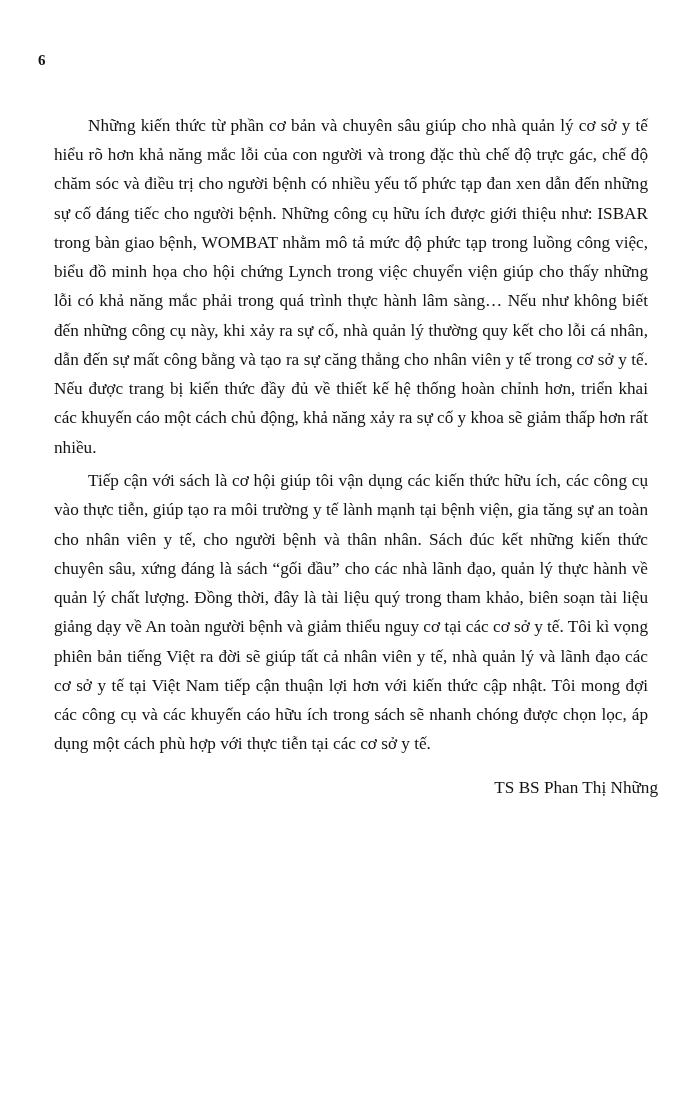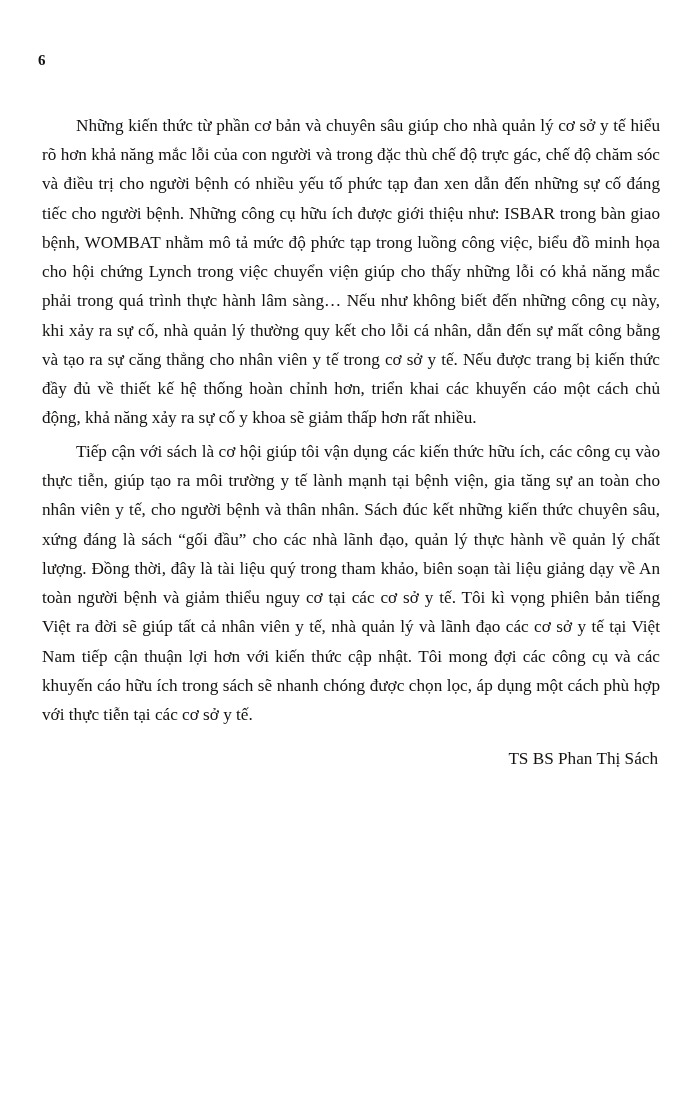--- a/index.html
+++ b/index.html
@@ -30,21 +30,21 @@
     color: #111111;
     margin: 0 0 42px 2px;
     letter-spacing: 0.2px;
   }
   .body-text {
     font-size: 17.2px;
     line-height: 1.70;
     text-align: justify;
     text-justify: inter-word;
     color: #14110f;
-    margin: 0;
+    margin: 12px;
     padding: 0 4px 0 6px;
   }
   .body-text p {
     margin: 0 0 0.25em 0;
     text-indent: 34px;
   }
   .signature {
     margin-top: 20px;
     text-align: right;
     font-size: 17.2px;
@@ -54,14 +54,14 @@
 </style>
 </head>
 <body>
 
 <div class="page">
   <div class="page-number">6</div>
   <div class="body-text">
     <p>Những kiến thức từ phần cơ bản và chuyên sâu giúp cho nhà quản lý cơ sở y tế hiểu rõ hơn khả năng mắc lỗi của con người và trong đặc thù chế độ trực gác, chế độ chăm sóc và điều trị cho người bệnh có nhiều yếu tố phức tạp đan xen dẫn đến những sự cố đáng tiếc cho người bệnh. Những công cụ hữu ích được giới thiệu như: ISBAR trong bàn giao bệnh, WOMBAT nhằm mô tả mức độ phức tạp trong luồng công việc, biểu đồ minh họa cho hội chứng Lynch trong việc chuyển viện giúp cho thấy những lỗi có khả năng mắc phải trong quá trình thực hành lâm sàng… Nếu như không biết đến những công cụ này, khi xảy ra sự cố, nhà quản lý thường quy kết cho lỗi cá nhân, dẫn đến sự mất công bằng và tạo ra sự căng thẳng cho nhân viên y tế trong cơ sở y tế. Nếu được trang bị kiến thức đầy đủ về thiết kế hệ thống hoàn chỉnh hơn, triển khai các khuyến cáo một cách chủ động, khả năng xảy ra sự cố y khoa sẽ giảm thấp hơn rất nhiều.</p>
     <p>Tiếp cận với sách là cơ hội giúp tôi vận dụng các kiến thức hữu ích, các công cụ vào thực tiễn, giúp tạo ra môi trường y tế lành mạnh tại bệnh viện, gia tăng sự an toàn cho nhân viên y tế, cho người bệnh và thân nhân. Sách đúc kết những kiến thức chuyên sâu, xứng đáng là sách “gối đầu” cho các nhà lãnh đạo, quản lý thực hành về quản lý chất lượng. Đồng thời, đây là tài liệu quý trong tham khảo, biên soạn tài liệu giảng dạy về An toàn người bệnh và giảm thiểu nguy cơ tại các cơ sở y tế. Tôi kì vọng phiên bản tiếng Việt ra đời sẽ giúp tất cả nhân viên y tế, nhà quản lý và lãnh đạo các cơ sở y tế tại Việt Nam tiếp cận thuận lợi hơn với kiến thức cập nhật. Tôi mong đợi các công cụ và các khuyến cáo hữu ích trong sách sẽ nhanh chóng được chọn lọc, áp dụng một cách phù hợp với thực tiễn tại các cơ sở y tế.</p>
   </div>
-  <div class="signature">TS BS Phan Thị Sách</div>
+  <div class="signature">TS BS Phan Thị Những</div>
 </div>
 
 </body></html>

